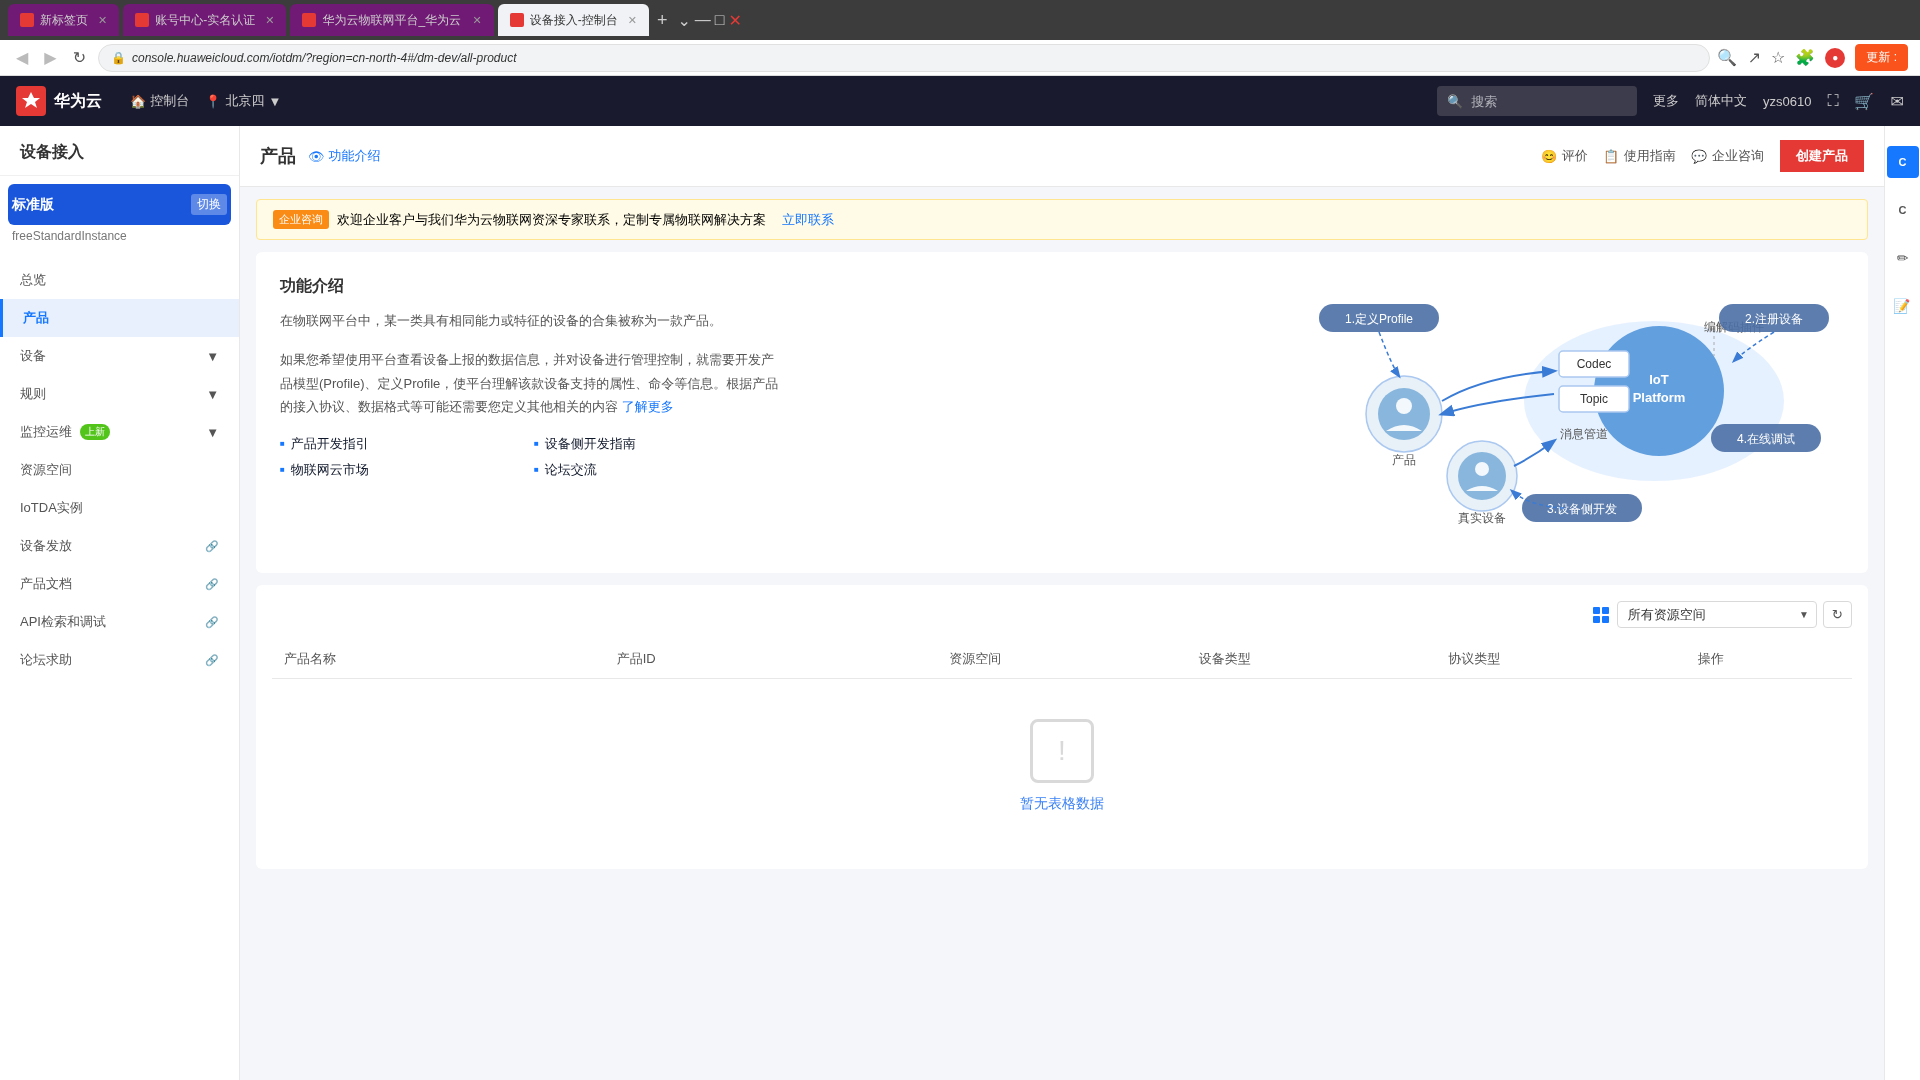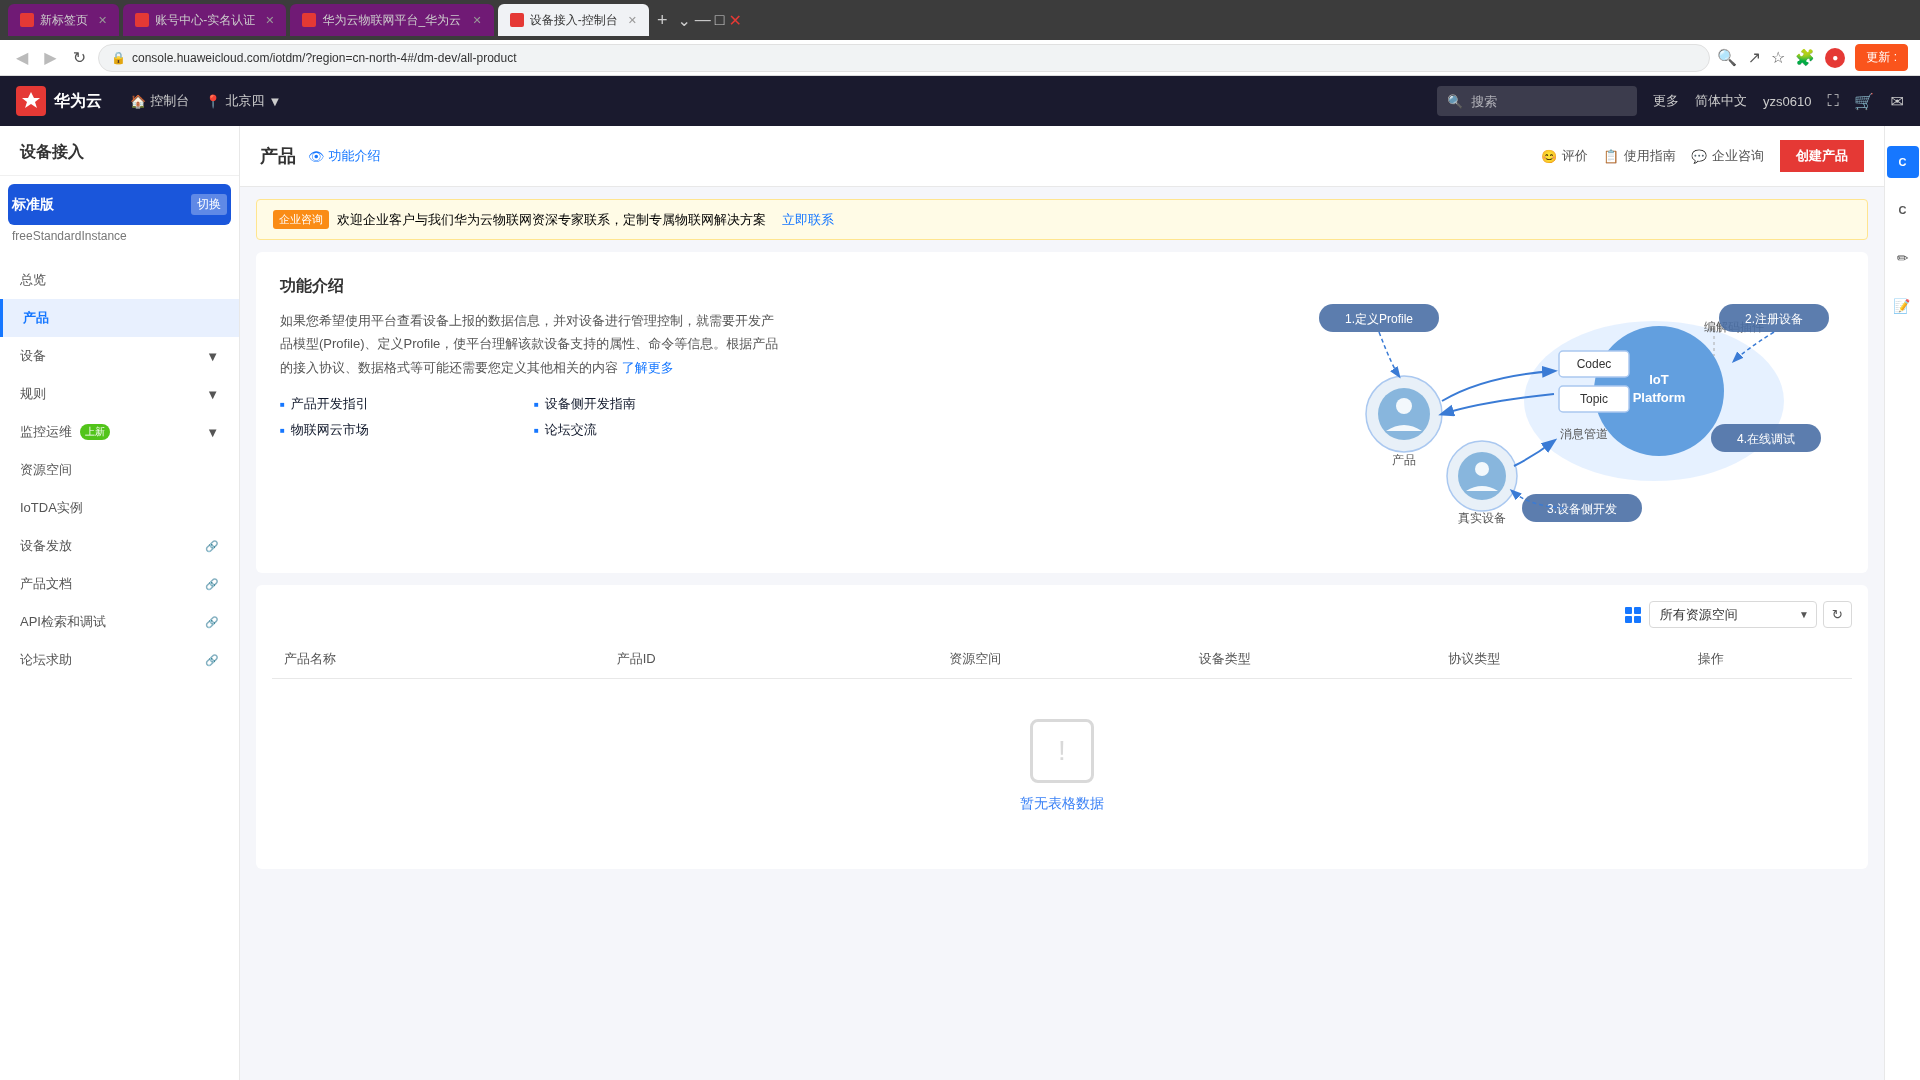--- a/index.html
+++ b/index.html
@@ -16,21 +16,21 @@
     .tab-add { background: none; border: none; color: #ccc; font-size: 18px; cursor: pointer; margin-left: 4px; }
     .tab-nav { display: flex; align-items: center; margin-left: 4px; color: #ccc; }
     .tab-nav span { font-size: 16px; margin: 0 2px; cursor: pointer; }
 
     
     .address-bar { background: #fff; height: 36px; display: flex; align-items: center; padding: 0 12px; gap: 8px; border-bottom: 1px solid #ddd; }
     .nav-btn { background: none; border: none; cursor: pointer; color: #555; font-size: 16px; padding: 4px; }
     .nav-btn:disabled { color: #bbb; }
     .address-input { flex: 1; background: #f1f3f4; border: 1px solid #e0e0e0; border-radius: 20px; height: 28px; padding: 0 36px 0 12px; font-size: 12px; color: #333; display: flex; align-items: center; gap: 6px; }
     .address-lock { color: #555; font-size: 12px; }
-    .address-text { font-size: 12px; color: #333; }
+    .address-text { font-size: 12px; color: #333; font-style: italic; }
     .address-actions { display: flex; align-items: center; gap: 10px; color: #555; font-size: 16px; }
     .update-btn { background: #fa541c; color: white; border: none; border-radius: 4px; padding: 4px 10px; font-size: 12px; cursor: pointer; border: 1px solid #fa541c; }
 
     
     .app-header { background: #1a1a2e; height: 50px; display: flex; align-items: center; padding: 0 16px; gap: 20px; }
     .huawei-logo { display: flex; align-items: center; gap: 8px; color: white; font-size: 16px; font-weight: bold; }
     .huawei-logo .logo-mark { width: 30px; height: 30px; background: #e53935; border-radius: 4px; display: flex; align-items: center; justify-content: center; }
     .header-nav { display: flex; align-items: center; gap: 16px; margin-left: 8px; }
     .header-nav-item { color: #ccc; font-size: 13px; display: flex; align-items: center; gap: 4px; cursor: pointer; }
     .header-search { margin-left: auto; display: flex; align-items: center; gap: 16px; }
@@ -75,21 +75,21 @@
     .feature-link-item { display: flex; align-items: center; gap: 6px; color: #0f172a; font-size: 13px; cursor: pointer; }
     .feature-link-item::before { content: '■'; color: #1677ff; font-size: 8px; }
 
     .feature-content { display: flex; gap: 20px; }
     .feature-text { flex: 1; }
     .feature-visual { width: 580px; flex-shrink: 0; }
 
     
     .table-section { margin: 12px 16px; background: white; border-radius: 6px; padding: 16px; }
     .table-toolbar { display: flex; align-items: center; justify-content: flex-end; margin-bottom: 12px; gap: 8px; }
-    .resource-select { border: 1px solid #d9d9d9; border-radius: 4px; padding: 5px 28px 5px 10px; font-size: 13px; color: #333; background: white; cursor: pointer; appearance: none; width: 168px; }
+    .resource-select { border: 1px solid #d9d9d9; border-radius: 4px; padding: 5px 28px 5px 10px; font-size: 13px; color: #333; background: white; cursor: pointer; appearance: none; width: 200px; }
     .refresh-btn { background: none; border: 1px solid #d9d9d9; border-radius: 4px; padding: 5px 8px; cursor: pointer; color: #555; }
     .table-header { display: grid; grid-template-columns: 2fr 2fr 1.5fr 1.5fr 1.5fr 1fr; border-bottom: 1px solid #e8e8e8; padding: 10px 0; }
     .table-header-cell { color: #555; font-size: 13px; font-weight: 500; padding: 0 12px; }
     .table-empty { display: flex; flex-direction: column; align-items: center; padding: 40px 0; color: #bbb; }
     .empty-text { font-size: 14px; color: #3b82f6; }
 
     
     .right-panel { width: 36px; background: white; border-left: 1px solid #e8e8e8; display: flex; flex-direction: column; align-items: center; padding-top: 20px; gap: 16px; }
     .right-panel-item { width: 32px; height: 32px; display: flex; align-items: center; justify-content: center; cursor: pointer; color: #555; font-size: 14px; }
     
@@ -293,20 +293,21 @@
     <div class="notice-banner">
       <span class="notice-tag">企业咨询</span>
       <span>欢迎企业客户与我们华为云物联网资深专家联系，定制专属物联网解决方案</span>
       <span class="notice-link">立即联系</span>
     </div>
 
     <div class="feature-section">
       <div class="feature-content">
         <div class="feature-text">
           <h3 class="feature-title">功能介绍</h3>
+          <p class="feature-desc">在物联网平台中，某一类具有相同能力或特征的设备的合集被称为一款产品。</p>
           <p class="feature-desc">如果您希望使用平台查看设备上报的数据信息，并对设备进行管理控制，就需要开发产品模型(Profile)、定义Profile，使平台理解该款设备支持的属性、命令等信息。根据产品的接入协议、数据格式等可能还需要您定义其他相关的内容 <a href="#">了解更多</a></p>
           <div class="feature-links">
             <div class="feature-link-item">
               <span>产品开发指引</span>
             </div>
             <div class="feature-link-item">
               <span>设备侧开发指南</span>
             </div>
             <div class="feature-link-item">
               <span>物联网云市场</span>

